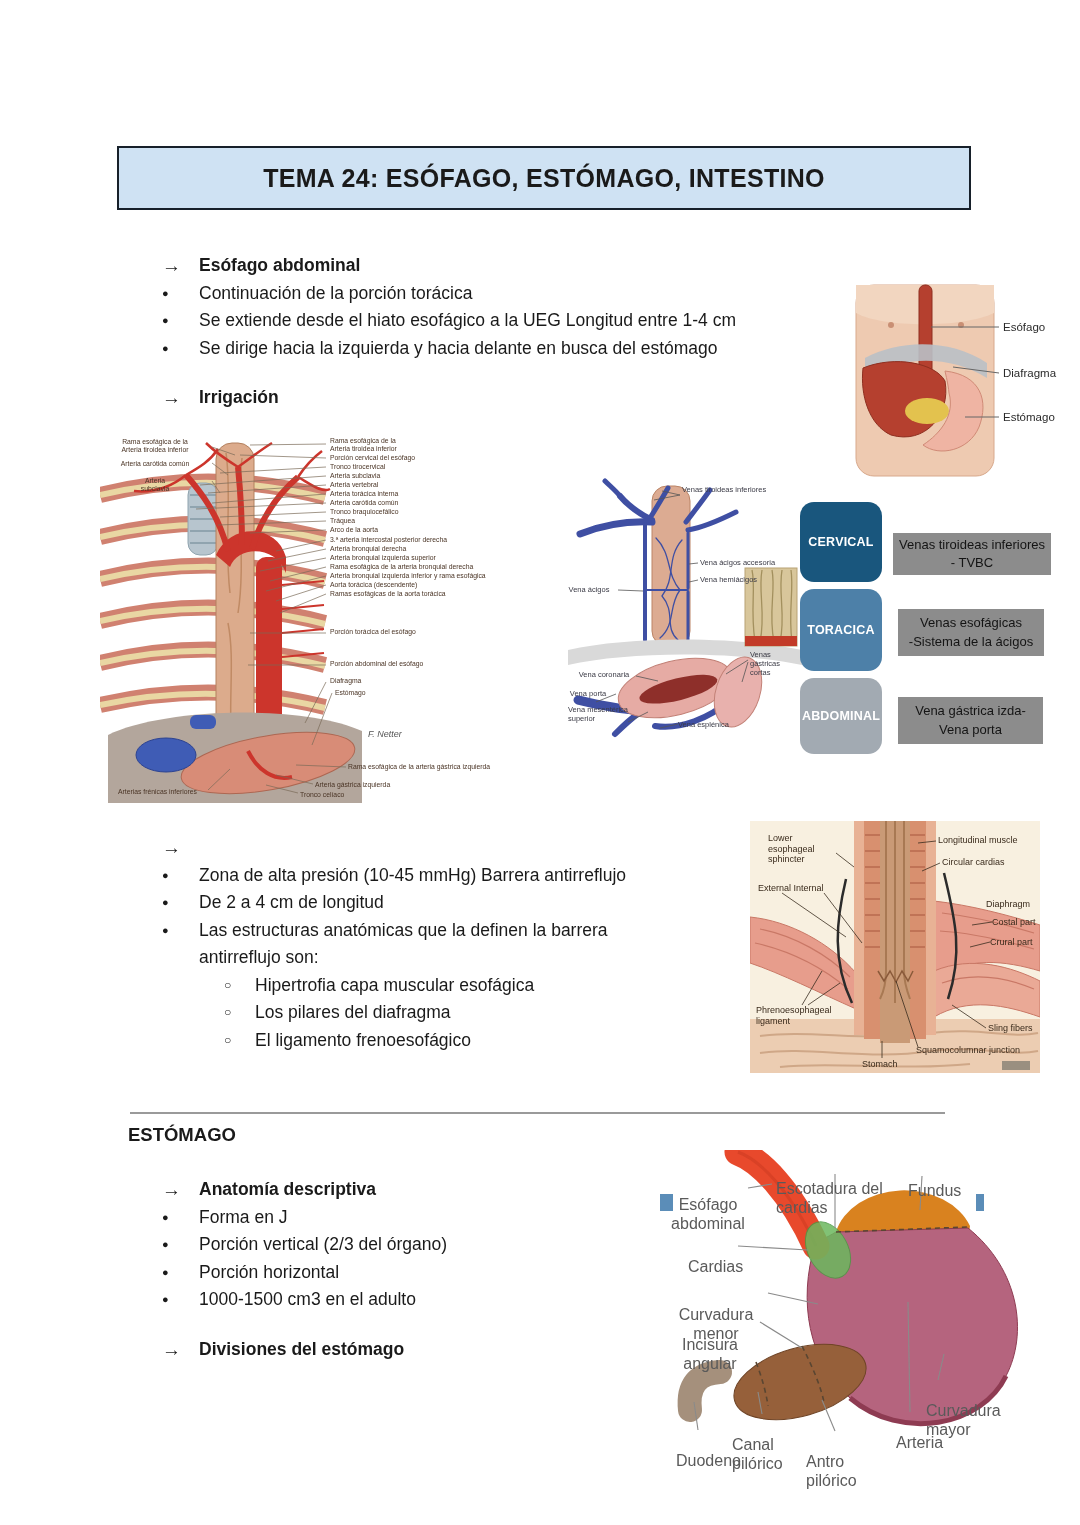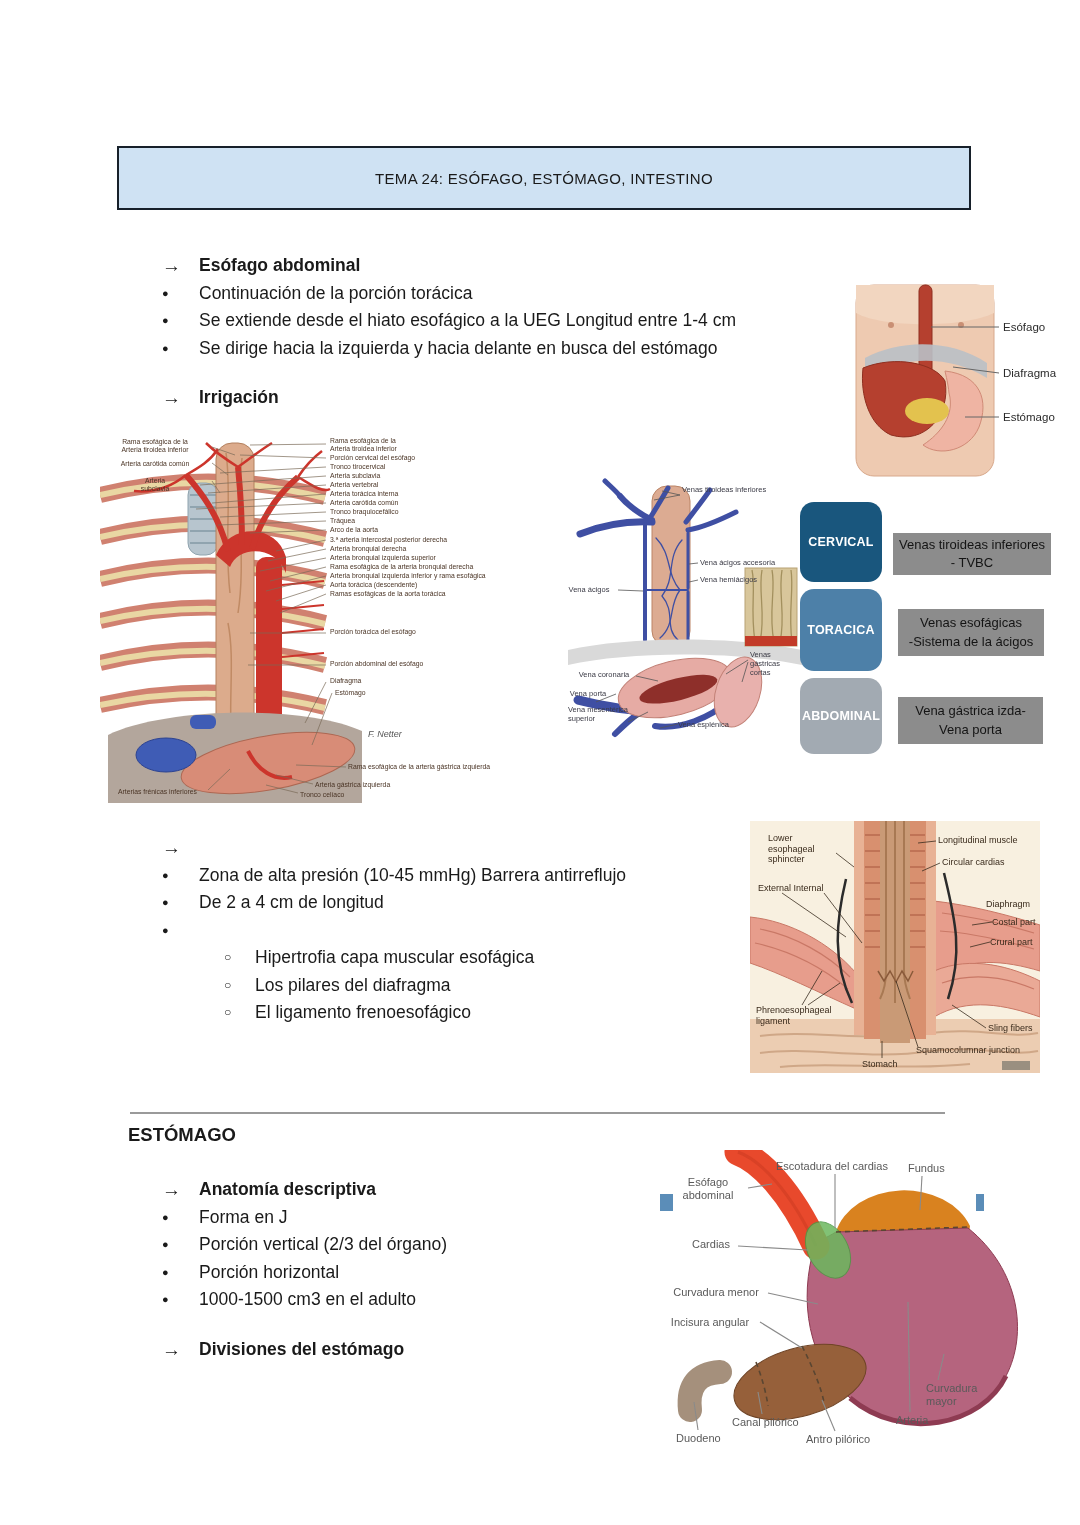--- a/index.html
+++ b/index.html
@@ -1,40 +1,40 @@
 <!DOCTYPE html>
 <html><head>
 <meta charset="utf-8">
 <style>
   html,body{margin:0;padding:0;background:#ffffff;}
   .page{position:relative;width:1080px;height:1525px;background:#fff;overflow:hidden;
         font-family:"Liberation Sans",sans-serif;color:#1a1a1a;}
   
   .title-banner{position:absolute;left:117px;top:146px;width:850px;height:60px;
     background:#cfe2f3;border:2px solid #17202a;display:flex;align-items:center;justify-content:center;}
-  .title-banner span{font-size:15px;font-weight:normal;letter-spacing:.3px;}
+  .title-banner span{font-size:25px;font-weight:bold;letter-spacing:.3px;}
   
   .txtblock{position:absolute;left:160px;width:680px;}
   .row{display:flex;align-items:flex-start;line-height:27.5px;font-size:17.5px;}
   .glyph{width:37px;flex:none;padding-left:2px;}
   .arrow-glyph{font-weight:bold;font-size:19px;}
   .dot-glyph{font-size:11px;}
   .circ-glyph{font-size:12px;width:31px;flex:none;}
   .sub-row{margin-left:64px;}
   .bold{font-weight:bold;}
   .prewrap{white-space:pre-line;}
   
   .fig{position:absolute;}
   .fig svg{position:absolute;left:0;top:0;}
   .lbl{position:absolute;white-space:pre-line;line-height:1.18;}
   .fig-torso .lbl{font-size:11.5px;color:#2b2b2b;}
   .fig-arterial .lbl{font-size:6.8px;color:#4a3425;}
   .fig-venous .lbl{font-size:7.5px;color:#3a3a45;}
   .fig-les .lbl{font-size:9px;color:#3a2b1c;}
-  .fig-stomach .lbl{font-size:11px;color:#5a5a5a;}
+  .fig-stomach .lbl{font-size:16px;color:#5a5a5a;margin-top:20px;}
   .r{text-align:center;}
   .c{}
   
   .region-box{position:absolute;width:82px;border-radius:14px;color:#fff;font-weight:bold;
     font-size:12.5px;display:flex;align-items:center;justify-content:center;letter-spacing:.2px;}
   .note-box{position:absolute;background:#8c8c8c;color:#141414;display:flex;align-items:center;
     justify-content:center;text-align:center;font-size:13px;line-height:1.4;white-space:pre-line;}
   .divider{position:absolute;left:130px;top:1112px;width:815px;height:2px;background:#9a9a9a;}
   .heading-lg{position:absolute;left:128px;top:1124px;font-size:18.5px;font-weight:bold;}
   .handle{position:absolute;background:#5b8db8;}
@@ -314,20 +314,22 @@
     <div class="row">
       <span class="glyph dot-glyph">●</span>
       <span>Zona de alta presión (10-45 mmHg) Barrera antirreflujo</span>
     </div>
     <div class="row">
       <span class="glyph dot-glyph">●</span>
       <span>De 2 a 4 cm de longitud</span>
     </div>
     <div class="row">
       <span class="glyph dot-glyph">●</span>
+      <span class="prewrap">Las estructuras anatómicas que la definen la barrera
+antirreflujo son:</span>
     </div>
     <div class="row sub-row">
       <span class="circ-glyph">○</span>
       <span>Hipertrofia capa muscular esofágica</span>
     </div>
     <div class="row sub-row">
       <span class="circ-glyph">○</span>
       <span>Los pilares del diafragma</span>
     </div>
     <div class="row sub-row">

